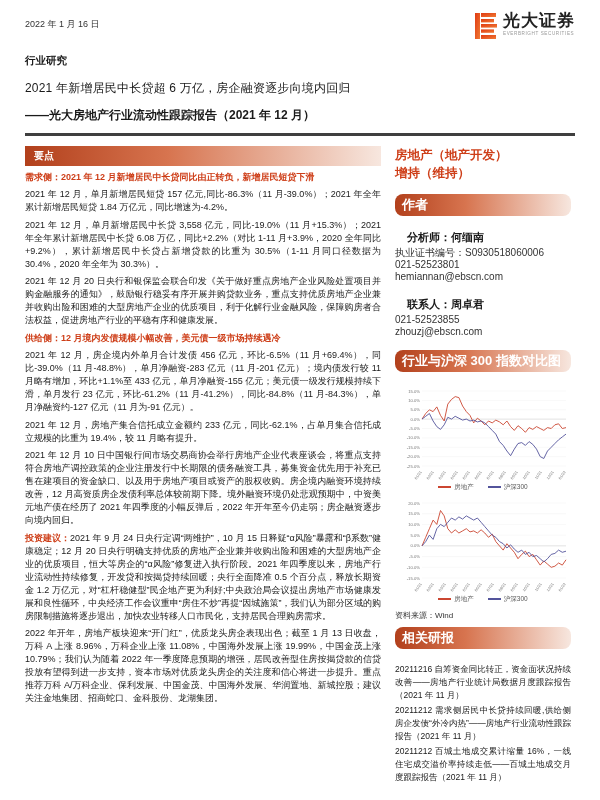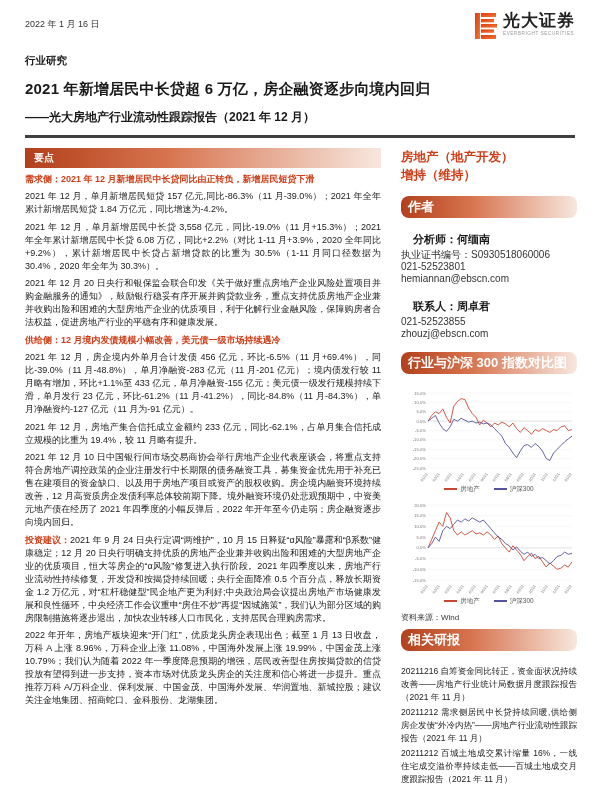--- a/index.html
+++ b/index.html
@@ -9,26 +9,26 @@
   
   .topbar { display:flex; justify-content:space-between; align-items:flex-start; }
   .date { font-size:9px; color:#333; padding-top:6px; }
   .brand { display:flex; align-items:flex-start; gap:5px;justify-content:space-between; }
   .brand-mark { width:24px; height:28px; }
   .brand-text { display:flex; flex-direction:column; line-height:1; }
   .brand-name { font-size:17px; font-weight:bold; color:#222; letter-spacing:1px; }
   .brand-sub { font-size:4.6px; color:#999; letter-spacing:.6px; margin-top:3px; }
 
   .category { font-size:10.5px; font-weight:bold; margin-top:14px; }
-  .title { font-size:15px; font-weight:bold; margin-top:12px; letter-spacing:.2px; }
+  .title { font-size:12px; font-weight:normal; margin-top:12px; letter-spacing:.2px; }
   .subtitle { font-size:12px; font-weight:600; margin-top:10px; }
   .rule { height:2.5px; background:#3f3f3f; margin-top:9px; }
 
   
-  .cols { display:flex; margin-top:10px; gap:20px; }
+  .cols { display:flex; margin-top:10px; gap:14px; }
   .left { width:356px; flex:none; }
   .right { width:176px; flex:none; }
 
   .bar { background:linear-gradient(to right,#b2401c,#d7744f 40%,#f7e7df 100%); color:#fff; font-weight:bold; }
   .bar-main { font-size:10px; padding:3px 0 3px 9px; margin-bottom:5px; }
   .bar-side { font-size:13px; padding:2px 0 2px 7px; margin-bottom:14px;border-radius:8px; }
 
   .para { font-size:9px; line-height:13px; text-align:justify; margin-bottom:4.5px; }
   .lead { color:#ce3e18; font-weight:bold; }
 

